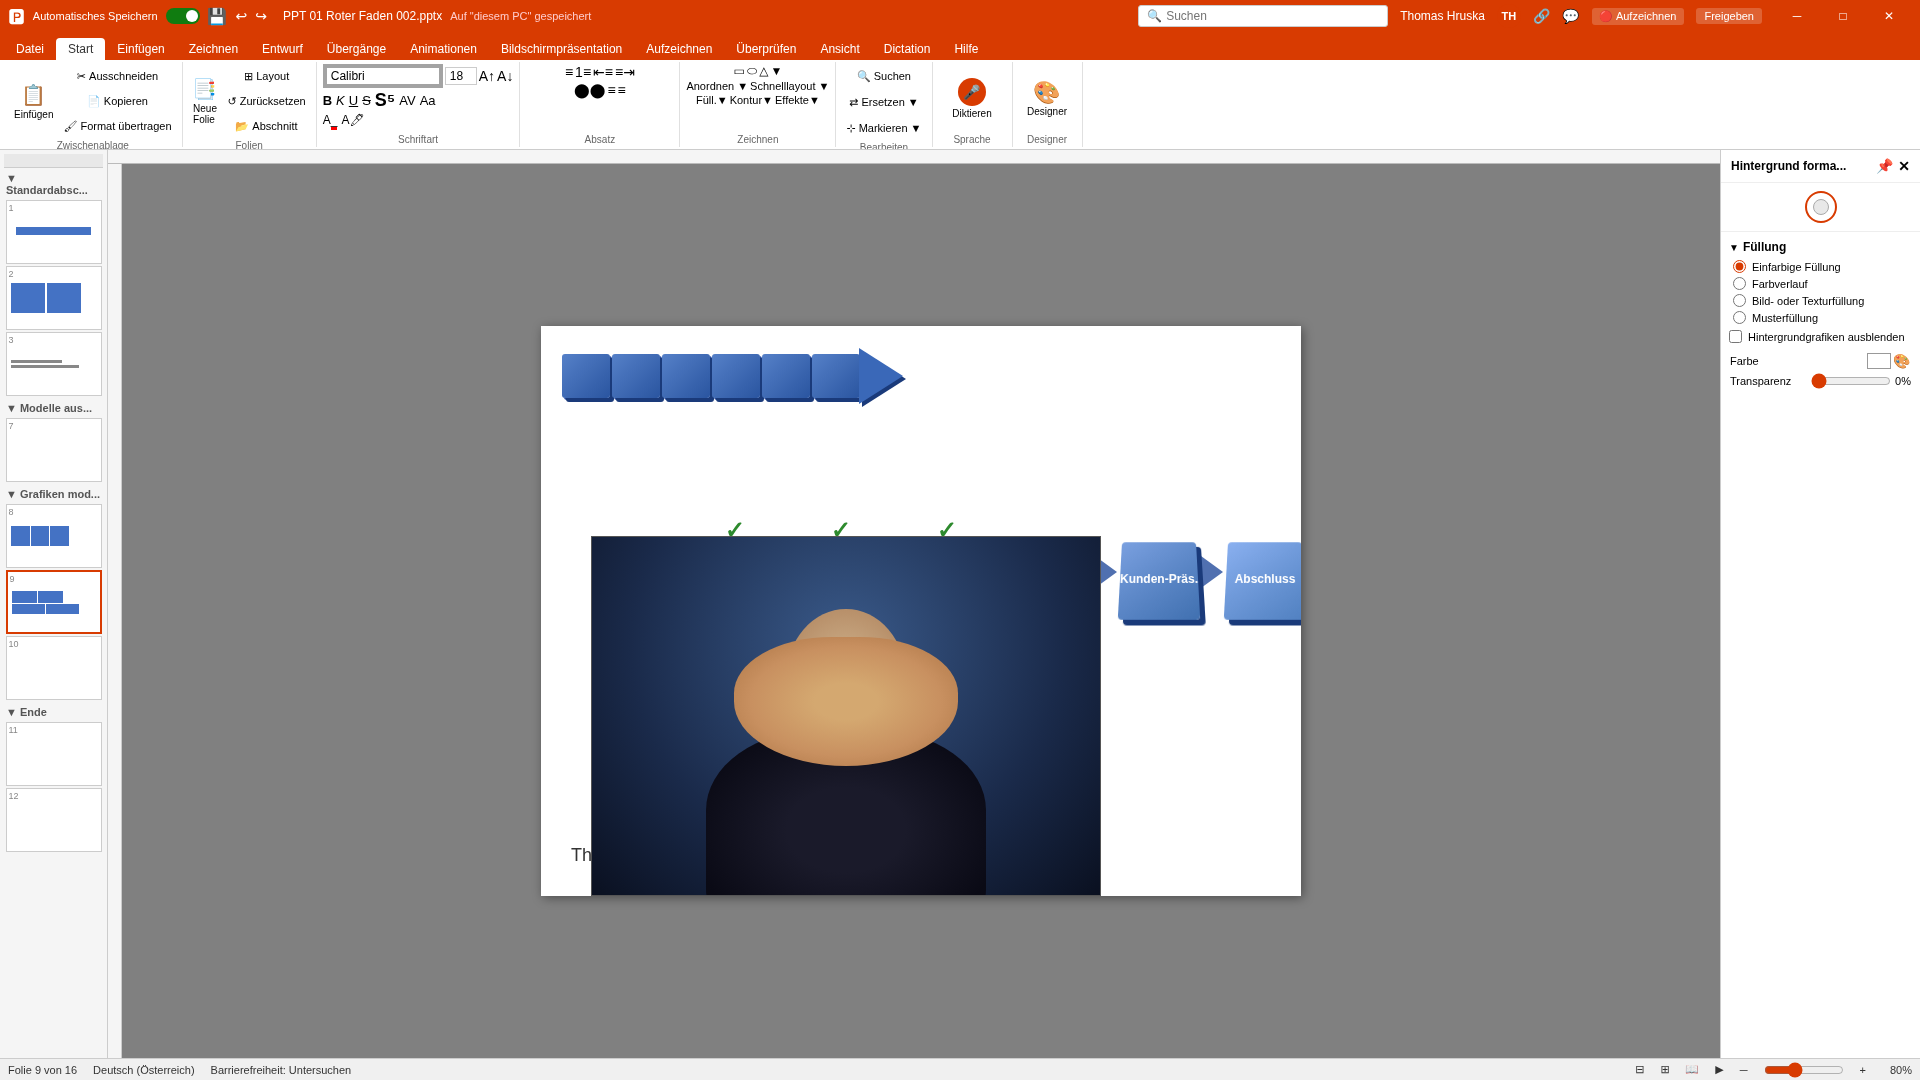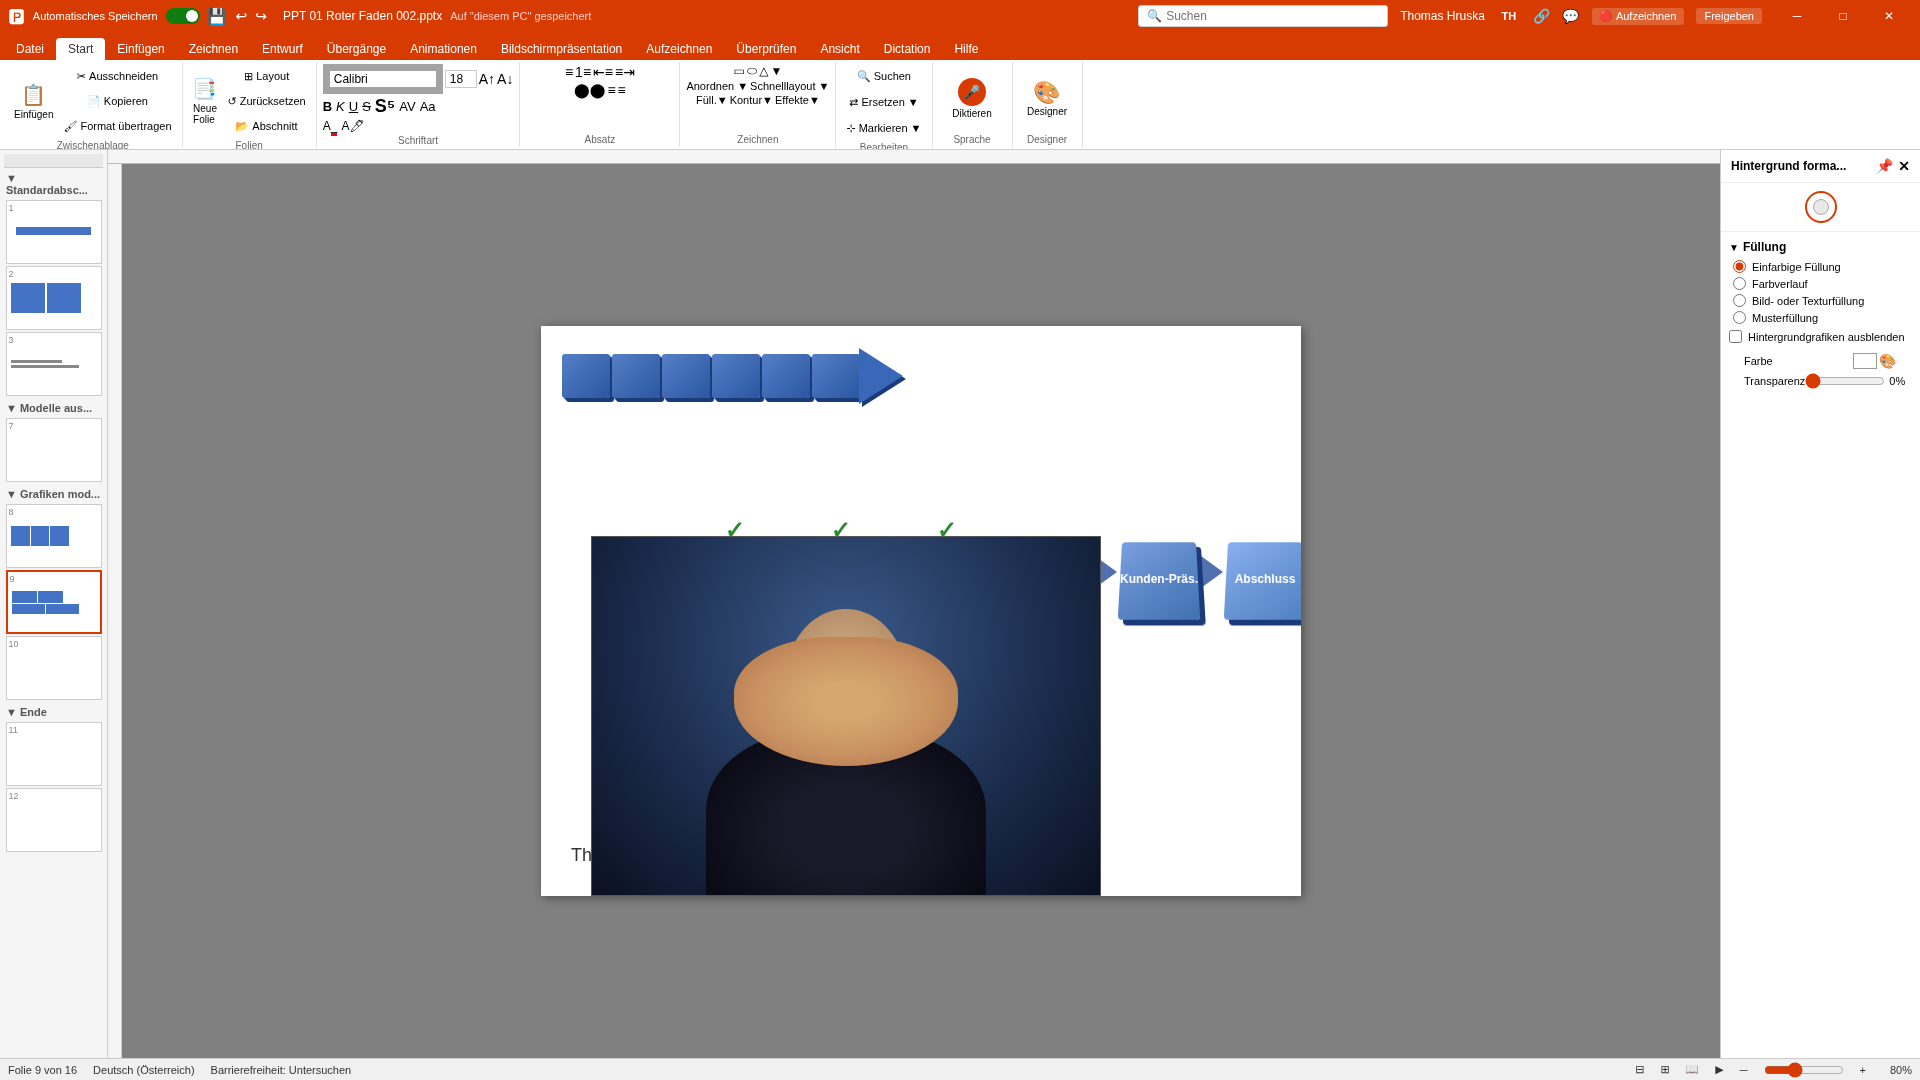--- a/index.html
+++ b/index.html
@@ -112,21 +112,21 @@
     #right-panel-header {
       background: white; padding: 8px 10px; display: flex; align-items: center;
       justify-content: space-between; border-bottom: 1px solid #eee; font-size: 13px; font-weight: 600; gap: 16px;
     }
     #right-panel-content { padding: 8px; flex: 1; overflow-y: auto; }
     .panel-section { margin-bottom: 12px; }
     .panel-section-title { font-size: 12px; font-weight: 600; margin-bottom: 6px; display: flex; align-items: center; gap: 4px; }
     .radio-group { display: flex; flex-direction: column; gap: 4px; padding-left: 4px; }
     .radio-item { display: flex; align-items: center; gap: 6px; font-size: 11px; cursor: pointer; }
     .radio-item input[type=radio] { accent-color: #d83b01; }
-    .panel-row { display: flex; align-items: center; justify-content: space-between; margin: 4px 15px; font-size: 11px; }
+    .panel-row { display: flex; align-items: center; justify-content: space-between; margin: 4px 1px; font-size: 11px; }
     .color-swatch { width: 24px; height: 16px; background: white; border: 1px solid #999; display: inline-block; }
     .transparency-slider { width: 80px; accent-color: #d83b01; }
     .checkbox-item { display: flex; align-items: center; gap: 6px; font-size: 11px; }
 
     
     .author-text {
       position: absolute; bottom: 30px; left: 30px;
       font-size: 18px; color: #333; font-weight: 400;
     }
 
@@ -283,21 +283,21 @@
           <span>Abschnitt</span>
         </div>
       </div>
     </div>
     <div class="ribbon-group-label">Folien</div>
   </div>
 
   <div class="ribbon-group" style="min-width:200px;">
     <div class="ribbon-group-content" style="flex-direction:column;align-items:flex-start;gap:2px;width:100%;">
       <div style="display:flex;gap:2px;align-items:center;">
-        <div style="border:7px solid #a3a3a3;padding:1px 4px;font-size:12px;background:white;width:120px;cursor:pointer;">Calibri</div>
+        <div style="border:4px solid #a3a3a3;padding:1px 4px;font-size:12px;background:white;width:120px;cursor:pointer;">Calibri</div>
         <div style="border:1px solid #ccc;padding:1px 4px;font-size:12px;background:white;width:32px;cursor:pointer;">18</div>
         <span style="cursor:pointer;font-size:14px;">A↑</span>
         <span style="cursor:pointer;font-size:14px;">A↓</span>
       </div>
       <div style="display:flex;gap:4px;align-items:center;">
         <span style="font-weight:bold;cursor:pointer;font-size:13px;">B</span>
         <span style="font-style:italic;cursor:pointer;font-size:13px;">K</span>
         <span style="text-decoration:underline;cursor:pointer;font-size:13px;">U</span>
         <span style="text-decoration:line-through;cursor:pointer;font-size:13px;">S</span>
         <span style="cursor:pointer;font-size:18px;font-weight:bold;">S⁵</span>

